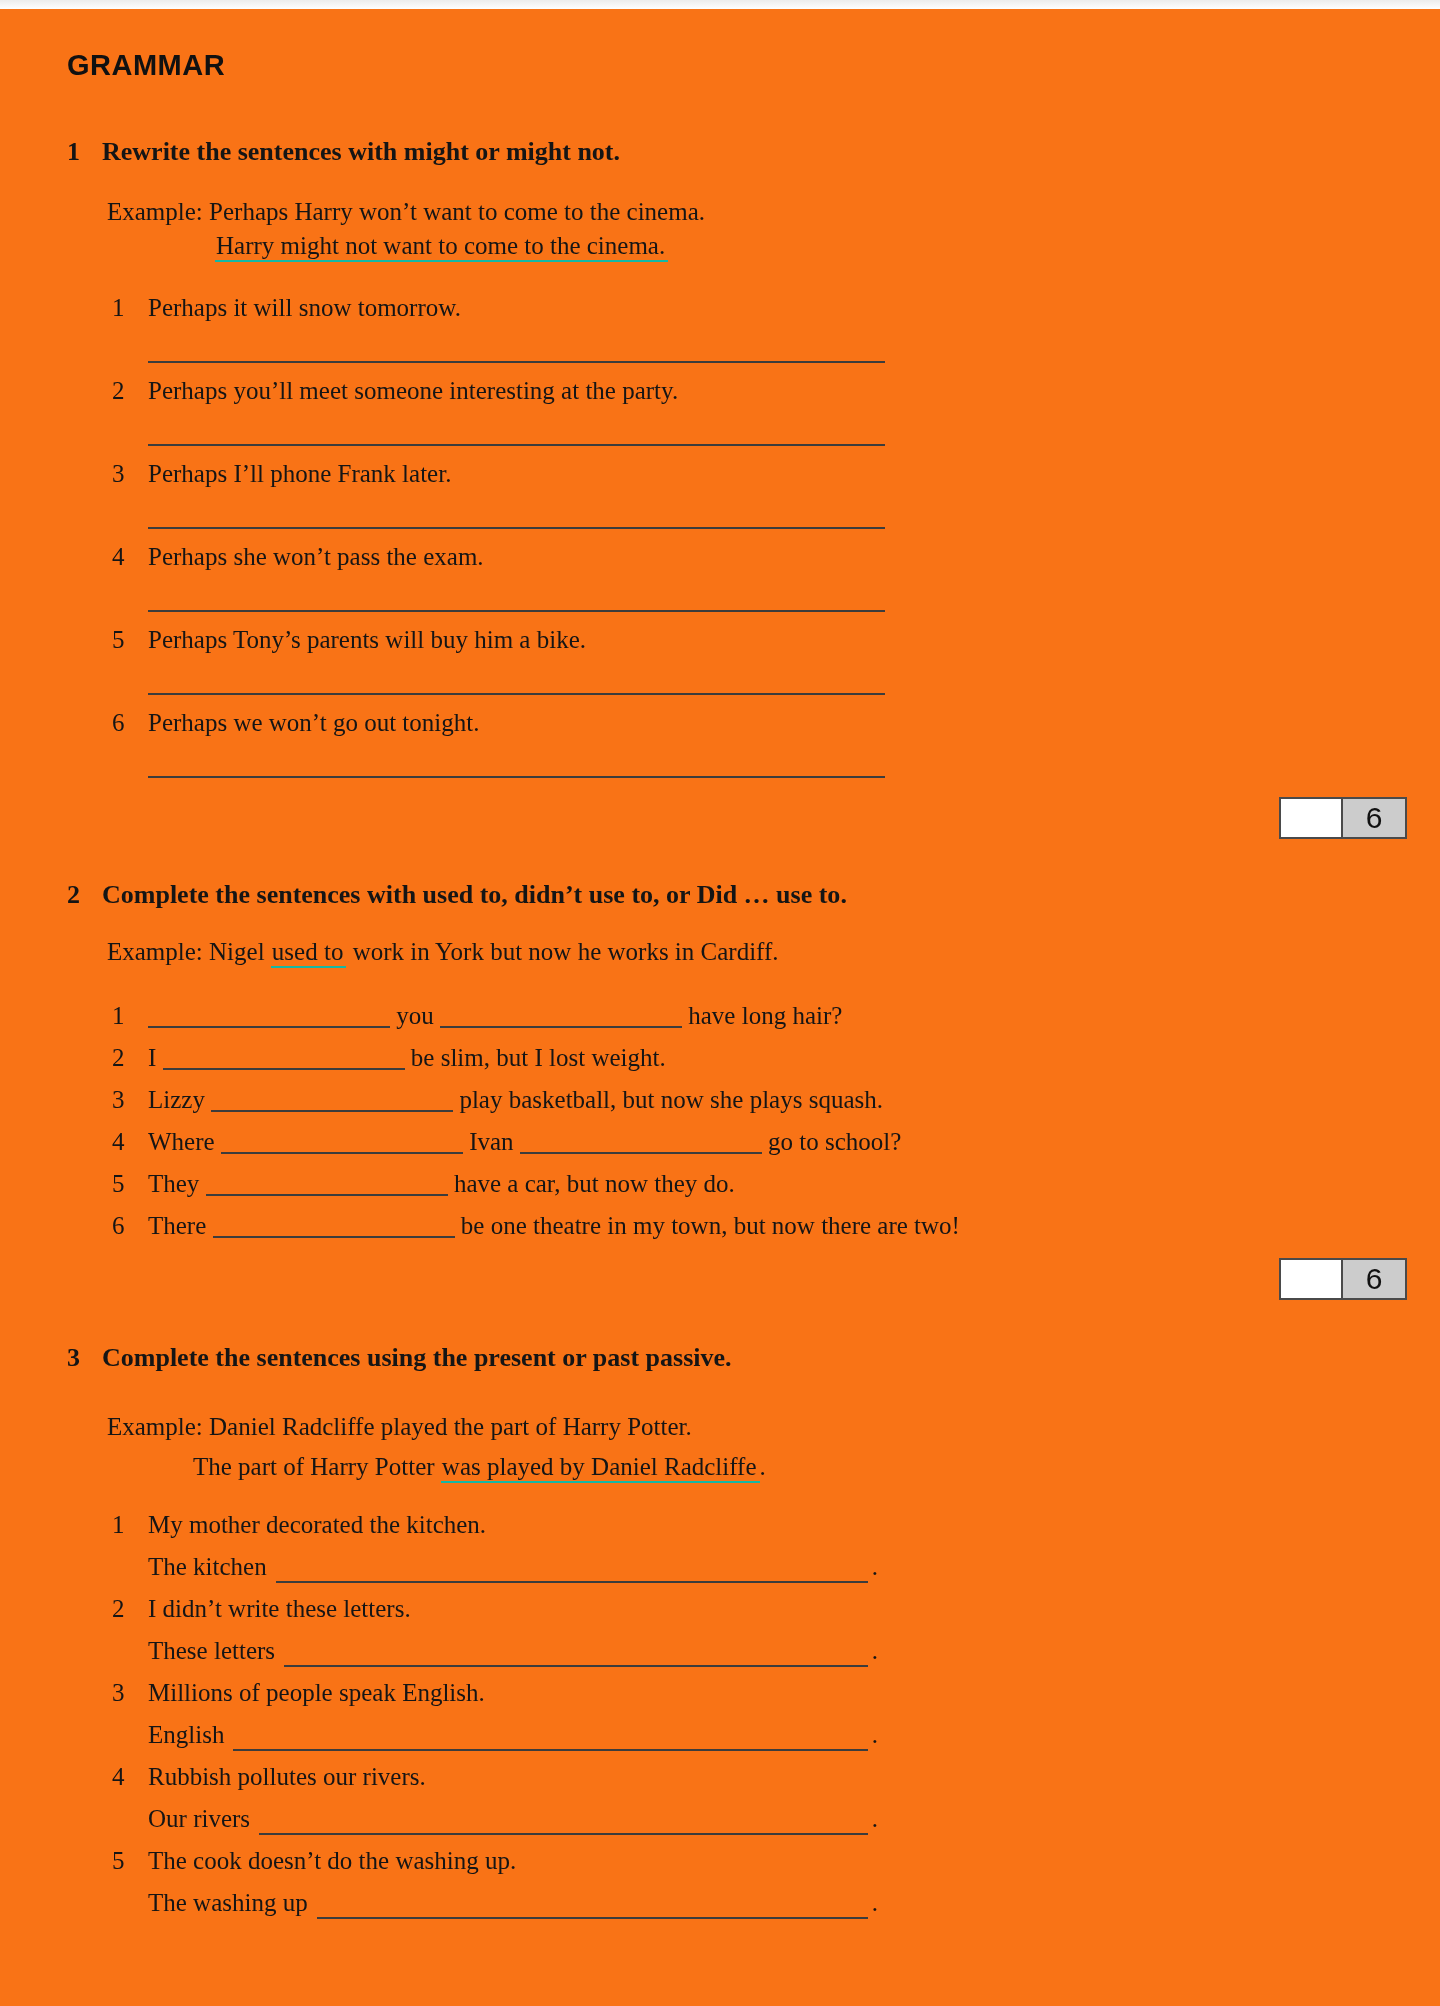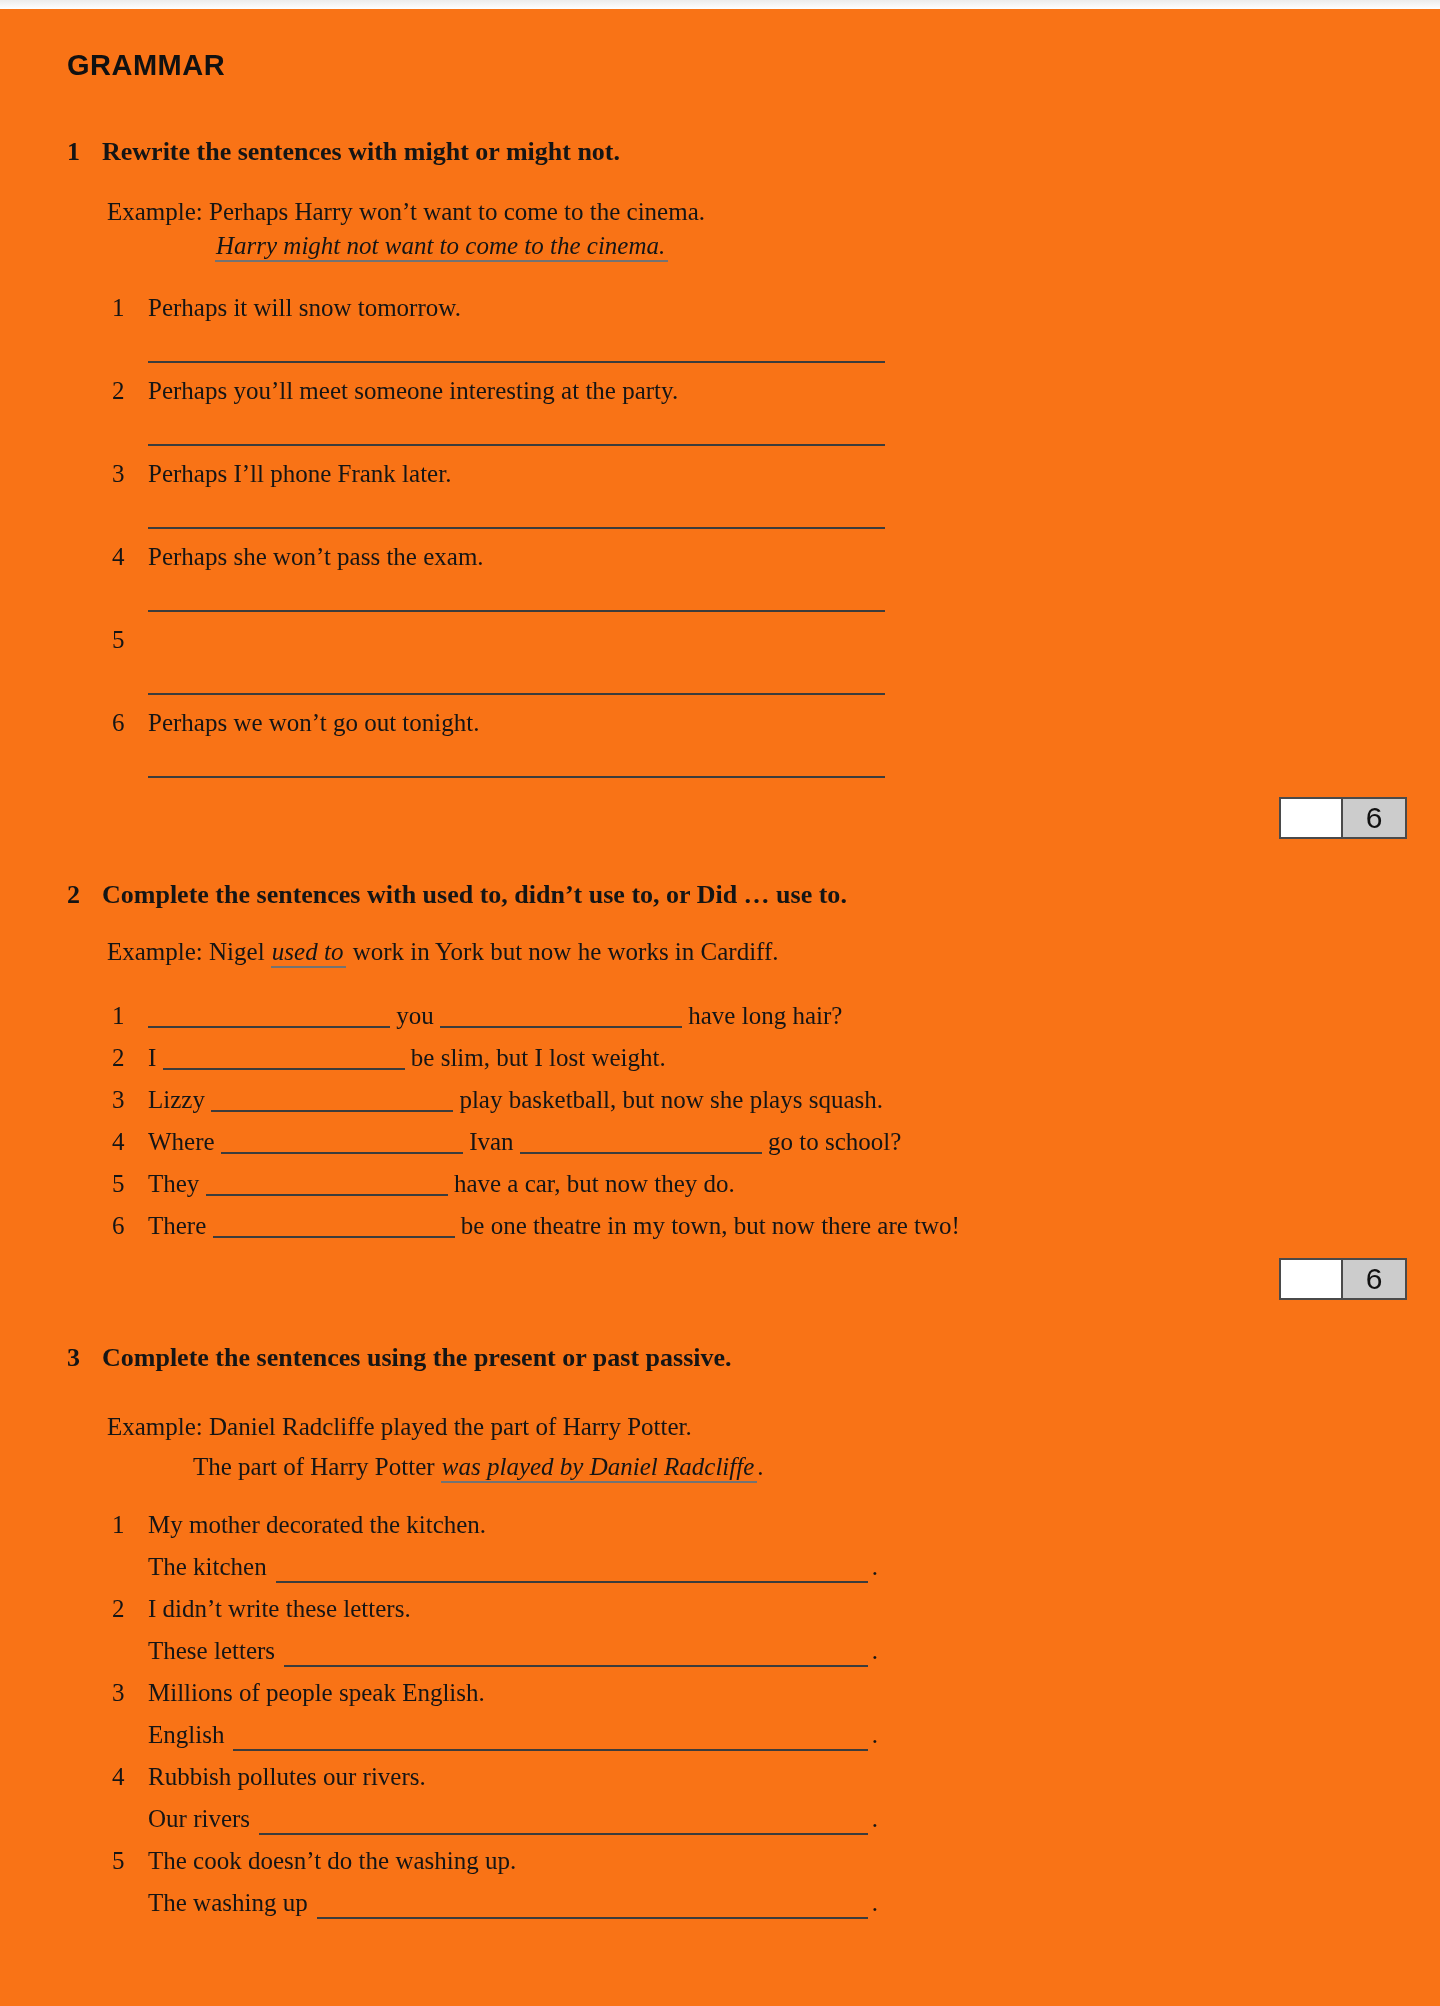--- a/index.html
+++ b/index.html
@@ -32,21 +32,21 @@
   .sec1{margin-top:54px;}
   .sec2{margin-top:101px;}
   .sec3{margin-top:95px;}
   
   .example{margin-left:40px;line-height:34px;}
   .example1{margin-top:27px;}
   .example2{margin-top:24px;line-height:34px;}
   .example3{margin-top:33px;line-height:40px;}
   .ex-answer1{margin-left:108px;}
   .ex-answer3line{margin-left:86px;}
-  .u-ital{font-style:italic;border-bottom:2px solid #737373;padding:0 3px 1px 1px;}
+  .u-ital{border-bottom:2px solid #14b8a6;padding:0 3px 1px 1px;}
   
   .ex1-list{margin-left:45px;margin-top:30px;}
   .irow{display:flex;line-height:30px;}
   .inum{width:36px;flex:0 0 36px;}
   .ans-line{height:0;border-bottom:2px solid #3c3c3c;width:737px;margin:38px 0 13px 36px;}
   
   .ex2-list{margin-left:45px;margin-top:26px;}
   .fitem{display:flex;line-height:42px;}
   .blank2{
     display:inline-block;width:242px;height:30px;
@@ -120,20 +120,21 @@
       <div class="ex1-item">
         <div class="irow">
             <span class="inum">4</span>
             <span class="itext">Perhaps she won’t pass the exam.</span>
           </div>
         <div class="ans-line"></div>
       </div>
       <div class="ex1-item">
         <div class="irow">
             <span class="inum">5</span>
+            <span class="itext">Perhaps Tony’s parents will buy him a bike.</span>
           </div>
         <div class="ans-line"></div>
       </div>
       <div class="ex1-item">
         <div class="irow">
             <span class="inum">6</span>
             <span class="itext">Perhaps we won’t go out tonight.</span>
           </div>
         <div class="ans-line"></div>
       </div>

